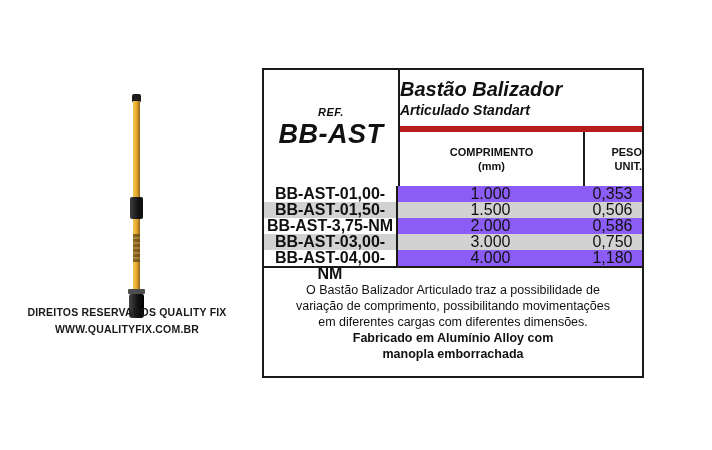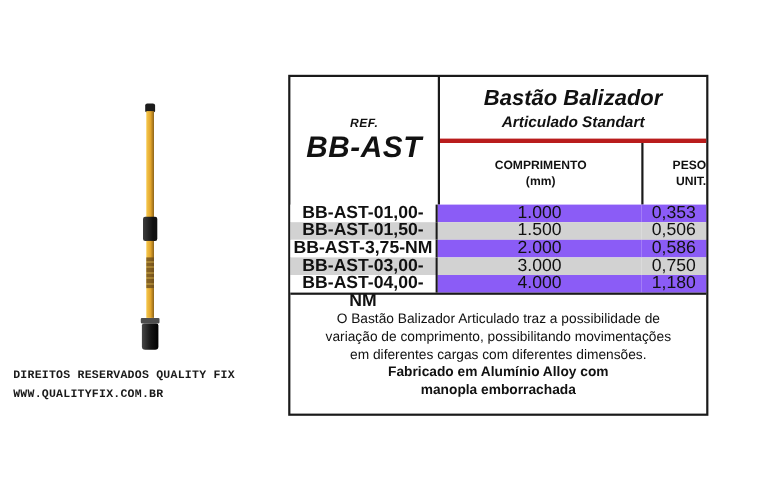--- a/index.html
+++ b/index.html
@@ -20,42 +20,42 @@
     background:linear-gradient(90deg,#3d3d3d,#101010 70%); border-radius:2px; }
   .pole-shaft-lower { left:6px; top:125px; width:7px; height:70px;
     background:linear-gradient(90deg,#f6c94e 0%,#e2a52c 55%,#8f6419 100%); }
   .pole-label  { left:6px; top:140px; width:7px; height:28px;
     background:repeating-linear-gradient(0deg,#6b4c1d 0 3px,#9a7a33 3px 5px); opacity:.8; }
   .pole-flange { left:1px; top:195px; width:17px; height:5px; background:#4d4d4d; border-radius:1px; }
   .pole-handle { left:2px; top:200px; width:15px; height:24px;
     background:linear-gradient(90deg,#474747,#141414 55%,#000); border-radius:2px 2px 3px 3px; }
 
   .copyright {
-    position:absolute; left:12px; top:334px; width:230px;
-    text-align:left; font-weight:bold; font-size:10.5px; line-height:17px;
-    color:#1a1a1a; letter-spacing:.2px;font-family:Liberation Mono, monospace;
+    position:absolute; left:12px; top:304px; width:230px;
+    text-align:center; font-weight:bold; font-size:10.5px; line-height:17px;
+    color:#1a1a1a; letter-spacing:.2px;
   }
 
   
   .spec-table {
     position:absolute; left:262px; top:68px; width:382px; height:310px;
     border:2px solid #1a1a1a; box-sizing:border-box;
     display:flex; flex-direction:column; background:#fff;
   }
   .header-row { display:flex; height:116px; flex:0 0 auto; }
   .ref-cell {
     width:134px; flex:0 0 auto; border-right:2px solid #1a1a1a;
     display:flex; flex-direction:column; align-items:center; justify-content:center;
   }
   .ref-label { font-size:11px; font-weight:bold; font-style:italic; letter-spacing:.5px; }
   .ref-value { font-size:27px; font-weight:bold; font-style:italic; letter-spacing:.5px; margin-top:1px; }
   .title-area { flex:1; display:flex; flex-direction:column; }
   .title-cell {
-    height:56px; flex:0 0 auto; border-bottom:4px solid #b91c1c;
-    display:flex; flex-direction:column; align-items:center; justify-content:center;
+    height:56px; flex:0 0 auto; border-bottom:6px solid #b91c1c;
+    display:flex; flex-direction:column; justify-content:center;
   }
   .table-title { font-size:20px; font-weight:bold; font-style:italic; }
   .table-subtitle { font-size:14px; font-weight:bold; font-style:italic; margin-top:1px; }
   .subheader { flex:1; display:flex; }
   .comp-head {
     flex:1; display:flex; flex-direction:column; align-items:center; justify-content:center;
     font-size:11px; font-weight:bold; line-height:14px;
   }
   .peso-head {
     width:57px; flex:0 0 auto; border-left:2px solid #1a1a1a;

